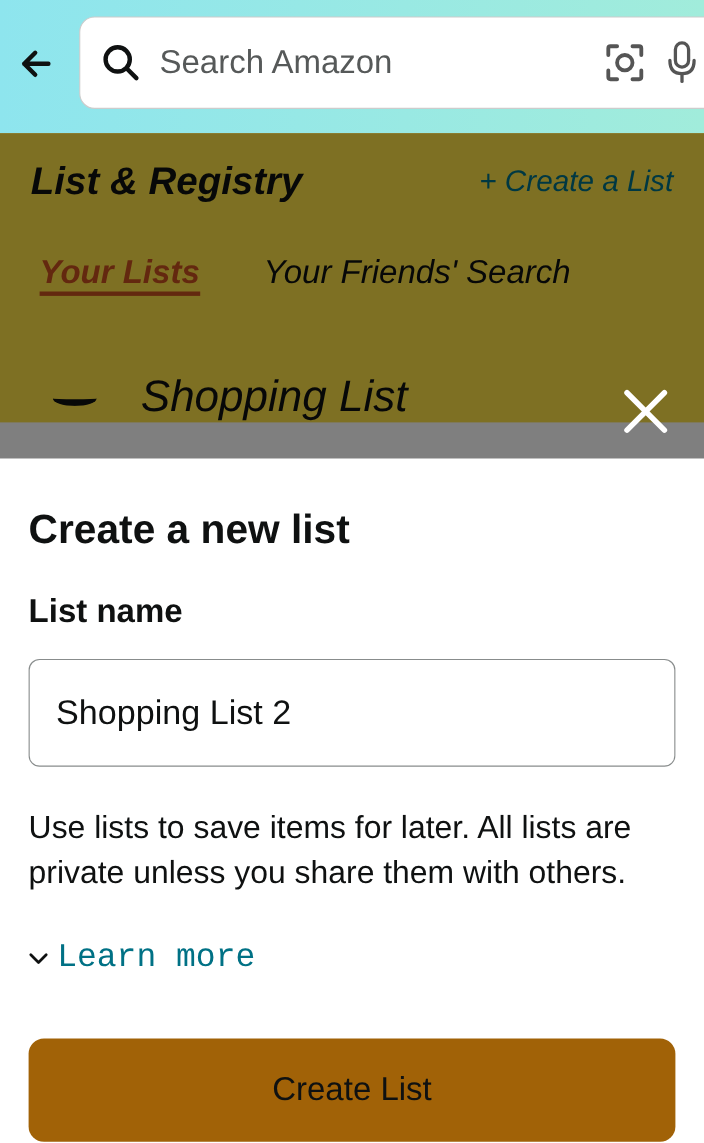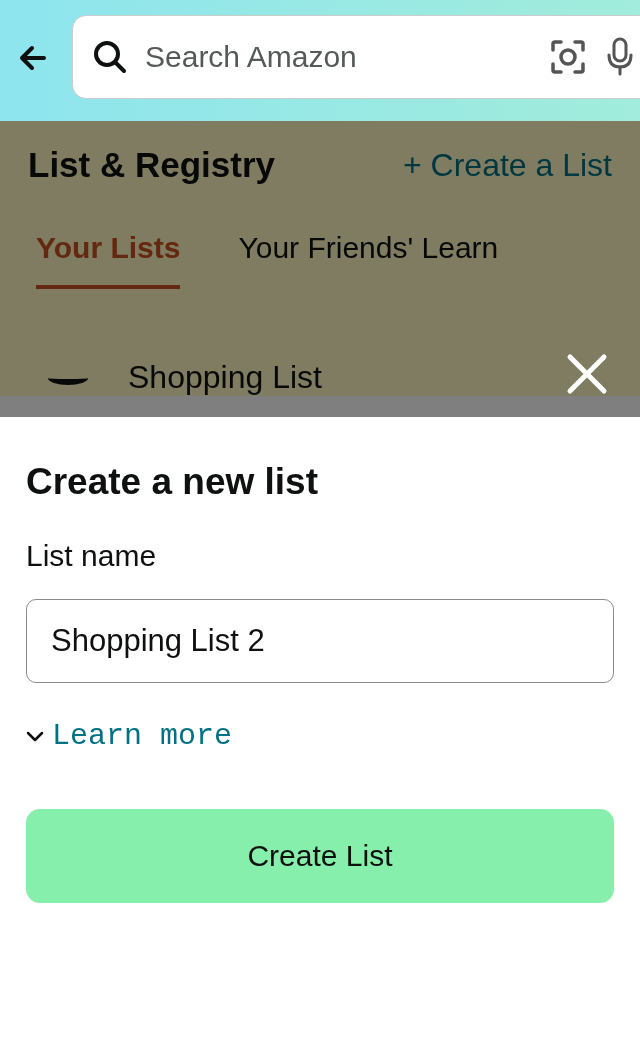--- a/index.html
+++ b/index.html
@@ -57,61 +57,61 @@
       position: absolute;
       top: 0;
       left: 0;
       right: 0;
       height: 296px;
       background: rgba(0, 0, 0, 0.5);
       z-index: 5;
     }
     .page-content {
       padding: 24px 28px 0 28px;
-      background: #fef9c3;
+      background: #fde047;
+      font-style: italic;
     }
     .page-header {
       display: flex;
       justify-content: space-between;
       align-items: center;
       margin-bottom: 46px;
     }
     .page-title {
       font-size: 35px;
       font-weight: 700;
       color: #0f1111;
     }
     .create-link {
-      font-size: 32px;
+      font-size: 27px;
       color: #007185;
       cursor: pointer;
       text-align: right;
     }
     .tabs {
       display: flex;
       gap: 58px;
       padding-left: 8px;
     }
     .tab {
       font-size: 30px;
-      padding-bottom: 20px;
       color: #0f1111;
       cursor: pointer;
     }
     .tab.active {
       color: #c7511f;
       border-bottom: 4px solid #c7511f;
       font-weight: 600;
     }
     .list-preview {
       display: flex;
       align-items: center;
       gap: 40px;
       padding: 70px 20px 0 20px;
-      font-size: 32px;
+      font-size: 40px;
       color: #0f1111;
     }
     .list-icon {
       width: 40px;
       height: 14px;
       border-bottom: 6px solid #0f1111;
       border-radius: 0 0 50% 50%;
     }
     .close-button {
       position: absolute;
@@ -131,27 +131,27 @@
       z-index: 10;
     }
     .modal-title {
       font-size: 37px;
       font-weight: 700;
       color: #0f1111;
       margin-bottom: 36px;
     }
     .field-label {
       font-size: 30px;
-      font-weight: 400;
+      font-weight: 700;
       color: #0f1111;
       margin-bottom: 26px;
     }
     .text-input {
       width: 100%;
-      height: 84px;
+      height: 98px;
       border: 1px solid #888c8c;
       border-radius: 10px;
       padding: 0 24px;
       font-size: 31px;
       color: #0f1111;
       outline: none;
       margin-bottom: 36px;
     }
     .helper-text {
       font-size: 29px;
@@ -167,21 +167,21 @@
       cursor: pointer;
       font-family: Liberation Mono, monospace;
     }
     .learn-more-text {
       font-size: 30px;
       color: #007185;
     }
     .primary-button {
       width: 100%;
       height: 94px;
-      background: #86efac;
+      background: #a16207;
       border: none;
       border-radius: 14px;
       font-size: 30px;
       color: #0f1111;
       cursor: pointer;
     }
   </style>
 </head>
 <body>
 
@@ -210,41 +210,42 @@
 </div>
 
 <div class="content-area">
   <div class="page-content">
     <div class="page-header">
       <div class="page-title">List &amp; Registry</div>
       <div class="create-link">+  Create a List</div>
     </div>
     <div class="tabs">
       <div class="tab active">Your Lists</div>
-      <div class="tab">Your Friends' Learn</div>
+      <div class="tab">Your Friends' Search</div>
     </div>
     <div class="list-preview">
       <div class="list-icon"></div>
       <span>Shopping List</span>
     </div>
   </div>
 
   <div class="overlay"></div>
 
   <div class="close-button">
     <svg width="42" height="42" viewBox="0 0 42 42">
       <line x1="4" y1="4" x2="38" y2="38" stroke="#fff" stroke-width="5" stroke-linecap="round"></line>
       <line x1="38" y1="4" x2="4" y2="38" stroke="#fff" stroke-width="5" stroke-linecap="round"></line>
     </svg>
   </div>
 
   <div class="modal">
     <div class="modal-title">Create a new list</div>
     <div class="field-label">List name</div>
     <input type="text" class="text-input" value="Shopping List 2" style="">
+    <div class="helper-text">Use lists to save items for later. All lists are private unless you share them with others.</div>
     <div class="learn-more-row">
       <svg width="18" height="14" viewBox="0 0 18 14">
         <path d="M 2 4 L 9 11 L 16 4" stroke="#0f1111" stroke-width="2.5" fill="none" stroke-linecap="round" stroke-linejoin="round"></path>
       </svg>
       <span class="learn-more-text">Learn more</span>
     </div>
     <button class="primary-button">Create List</button>
   </div>
 </div>
 

